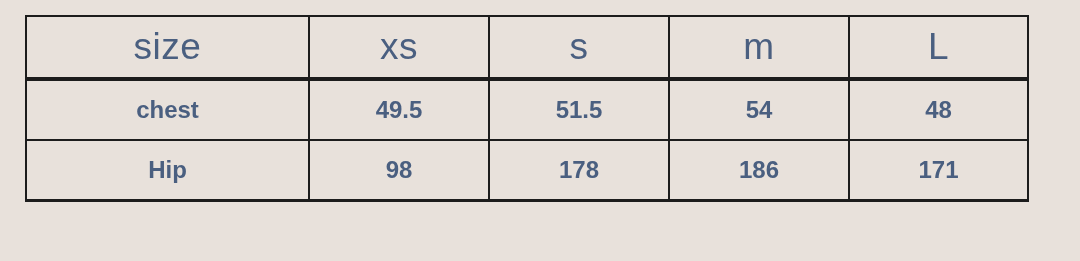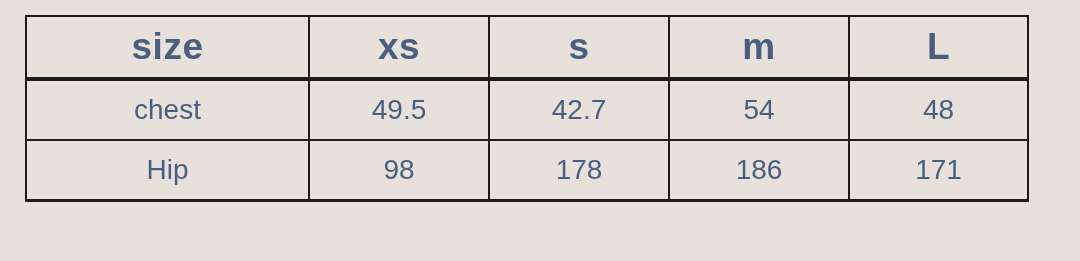--- a/index.html
+++ b/index.html
@@ -34,28 +34,28 @@
     border: 2px solid #1c1c1c;
     text-align: center;
     vertical-align: middle;
     color: #4a5f80;
     background: #e8e1db;
     padding: 0;
   }
   table.size-table thead th {
     height: 60px;
     font-size: 37px;
-    font-weight: bold;
+    font-weight: normal;
     letter-spacing: 0.5px;
     border-bottom: 4px solid #1c1c1c;
   }
   table.size-table tbody td {
     height: 58px;
-    font-size: 28px;
-    font-weight: normal;
+    font-size: 24px;
+    font-weight: bold;
   }
   table.size-table tbody tr:last-child td {
     border-bottom: 3px solid #1c1c1c;
   }
 </style>
 </head>
 <body>
 
 <div id="size-chart-wrap">
   <table class="size-table">
@@ -72,21 +72,21 @@
         <th>xs</th>
         <th>s</th>
         <th>m</th>
         <th>L</th>
       </tr>
     </thead>
     <tbody>
       <tr>
         <td>chest</td>
         <td>49.5</td>
-        <td>42.7</td>
+        <td>51.5</td>
         <td>54</td>
         <td>48</td>
       </tr>
       <tr>
         <td>Hip</td>
         <td>98</td>
         <td>178</td>
         <td>186</td>
         <td>171</td>
       </tr>

